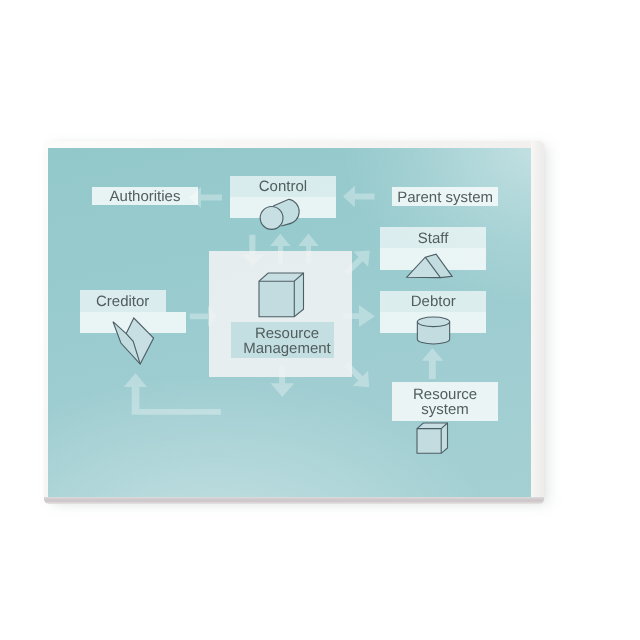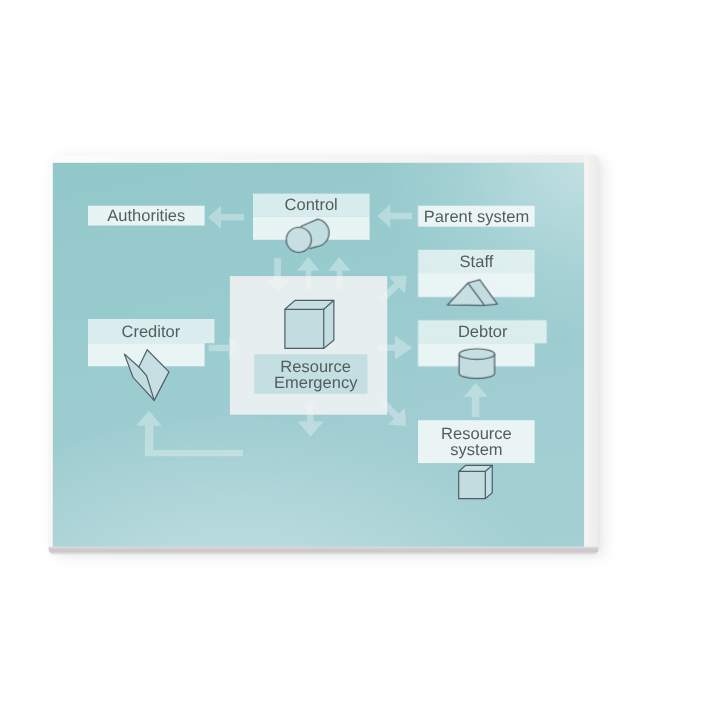--- a/index.html
+++ b/index.html
@@ -43,21 +43,21 @@
   .diag{position:absolute;left:0;top:0;width:484.3px;height:351px;}
 
   
   .node{position:absolute;}
   .node .head{
     background:rgba(255,255,255,0.645);
     display:flex;align-items:center;justify-content:center;
     color:#525d5e;letter-spacing:0px;
   }
   .node .body{background:rgba(255,255,255,0.78);}
-  .node.plain .head{background:rgba(255,255,255,0.78);}
+  .node.plain .head{background:rgba(255,255,255,0.78);margin-left:12px;}
   .label{font-size:15px;line-height:14.6px;text-align:center;white-space:nowrap;transform:translateZ(0);position:relative;top:1.3px;}
 
   
   .arrowsvg{position:absolute;overflow:visible;}
   .arr{fill:rgba(255,255,255,0.31);}
 
   
   .iconsvg{position:absolute;overflow:visible;}
   .ico-line{fill:none;stroke:#4e5e66;stroke-width:1.1;stroke-linejoin:miter;stroke-linecap:butt;}
   .ico-face-a{fill:#c2dcdf;}
@@ -108,21 +108,21 @@
         <div class="body" style="position:absolute;left:0;top:0;width:142.5px;height:126px;background:rgba(243,243,244,0.85)"></div>
         <svg class="iconsvg" style="left:48.3px;top:21.9px;width:46.5px;height:45.8px" viewBox="0 0 46.5 45.8">
           <polygon class="ico-face-c" points="1,9.2 10.2,1 45.5,1 36.3,9.2"></polygon>
           <polygon class="ico-face-a" points="1,9.2 36.3,9.2 36.3,44.8 1,44.8"></polygon>
           <polygon class="ico-face-b" points="36.3,9.2 45.5,1 45.5,37.3 36.3,44.8"></polygon>
           <path class="ico-line" d="M1 9.2 L10.2 1 L45.5 1 L45.5 37.3 L36.3 44.8 L1 44.8 Z"></path>
           <path class="ico-line" d="M1 9.2 L36.3 9.2 L36.3 44.8"></path>
           <path class="ico-line" d="M36.3 9.2 L45.5 1"></path>
         </svg>
         <div style="position:absolute;left:21.3px;top:71.3px;width:103.7px;height:36.3px;background:#c4dfe1"></div>
-        <div class="label" style="position:absolute;left:0;top:76.5px;width:155px;color:#525d5e"><span>Resource</span><br><span>Emergency</span></div>
+        <div class="label" style="position:absolute;left:0;top:76.5px;width:155px;color:#525d5e"><span>Resource</span><br><span>Management</span></div>
       </div>
 
       <div class="node plain" style="left:32px;top:40.7px;width:106px;height:18.8px">
         <div class="head" style="width:106px;height:18.8px">
           <span class="label">Authorities</span>
         </div>
       </div>
 
       <div class="node" style="left:182px;top:29.5px;width:105.8px;height:42px">
         <div class="head" style="width:105.8px;height:21.5px">
@@ -150,21 +150,21 @@
         <div class="body" style="width:105.7px;height:22.1px"></div>
         <svg class="iconsvg" style="left:25px;top:25px;width:50px;height:28px" viewBox="0 0 50 28">
           <polygon class="ico-face-c" points="1.8,25.2 20.3,5.2 31.1,2.2 35.4,25.6"></polygon>
           <polygon class="ico-face-a" points="20.3,5.2 31.1,2.2 47.1,24.4 35.4,25.6"></polygon>
           <path class="ico-line" d="M1.8 25.2 L20.3 5.2 L31.1 2.2 L47.1 24.4 L35.4 25.6 Z"></path>
           <path class="ico-line" d="M20.3 5.2 L35.4 25.6"></path>
         </svg>
       </div>
 
       <div class="node" style="left:332.3px;top:144.5px;width:105.7px;height:42px">
-        <div class="head" style="width:117px;height:21px">
+        <div class="head" style="width:106px;height:21px">
           <span class="label">Debtor</span>
         </div>
         <div class="body" style="width:105.7px;height:21px"></div>
         <svg class="iconsvg" style="left:33.3px;top:26.3px;width:40px;height:32px" viewBox="0 0 40 32">
           <path class="ico-face-a" d="M3.35 4.8 L3.35 22.2 A 16.15 4.8 0 0 0 35.65 22.2 L35.65 4.8 Z"></path>
           <ellipse class="ico-face-c" cx="19.5" cy="4.8" rx="16.15" ry="4.8"></ellipse>
           <path class="ico-line" d="M3.35 4.8 L3.35 22.2 A 16.15 4.8 0 0 0 35.65 22.2 L35.65 4.8"></path>
           <ellipse class="ico-line" cx="19.5" cy="4.8" rx="16.15" ry="4.8"></ellipse>
         </svg>
       </div>
@@ -177,21 +177,21 @@
           <polygon class="ico-face-c" points="1,6.6 7.3,1 31.5,1 25.2,6.6"></polygon>
           <polygon class="ico-face-a" points="1,6.6 25.2,6.6 25.2,31.3 1,31.3"></polygon>
           <polygon class="ico-face-b" points="25.2,6.6 31.5,1 31.5,25.9 25.2,31.3"></polygon>
           <path class="ico-line" d="M1 6.6 L7.3 1 L31.5 1 L31.5 25.9 L25.2 31.3 L1 31.3 Z"></path>
           <path class="ico-line" d="M1 6.6 L25.2 6.6 L25.2 31.3"></path>
           <path class="ico-line" d="M25.2 6.6 L31.5 1"></path>
         </svg>
       </div>
 
       <div class="node" style="left:31.7px;top:144.1px;width:105.9px;height:42.6px">
-        <div class="head" style="width:115px;height:21.9px">
+        <div class="head" style="width:86px;height:21.9px">
           <span class="label">Creditor</span>
         </div>
         <div class="body" style="width:105.9px;height:20.7px"></div>
         <svg class="iconsvg" style="left:33.3px;top:28px;width:42px;height:48px" viewBox="0 0 42 48">
           <polygon class="ico-face-a" points="0,3.7 13.2,15.6 20.2,23.4 27.2,46 7.9,25"></polygon>
           <polygon class="ico-face-c" points="13.2,15.6 20.8,0 40.6,20 27.2,46 20.2,23.4"></polygon>
           <path class="ico-line" d="M0 3.7 L13.2 15.6 L20.8 0 L40.6 20 L27.2 46 L7.9 25 Z"></path>
           <path class="ico-line" d="M13.2 15.6 L20.2 23.4 L27.2 46"></path>
         </svg>
       </div>

